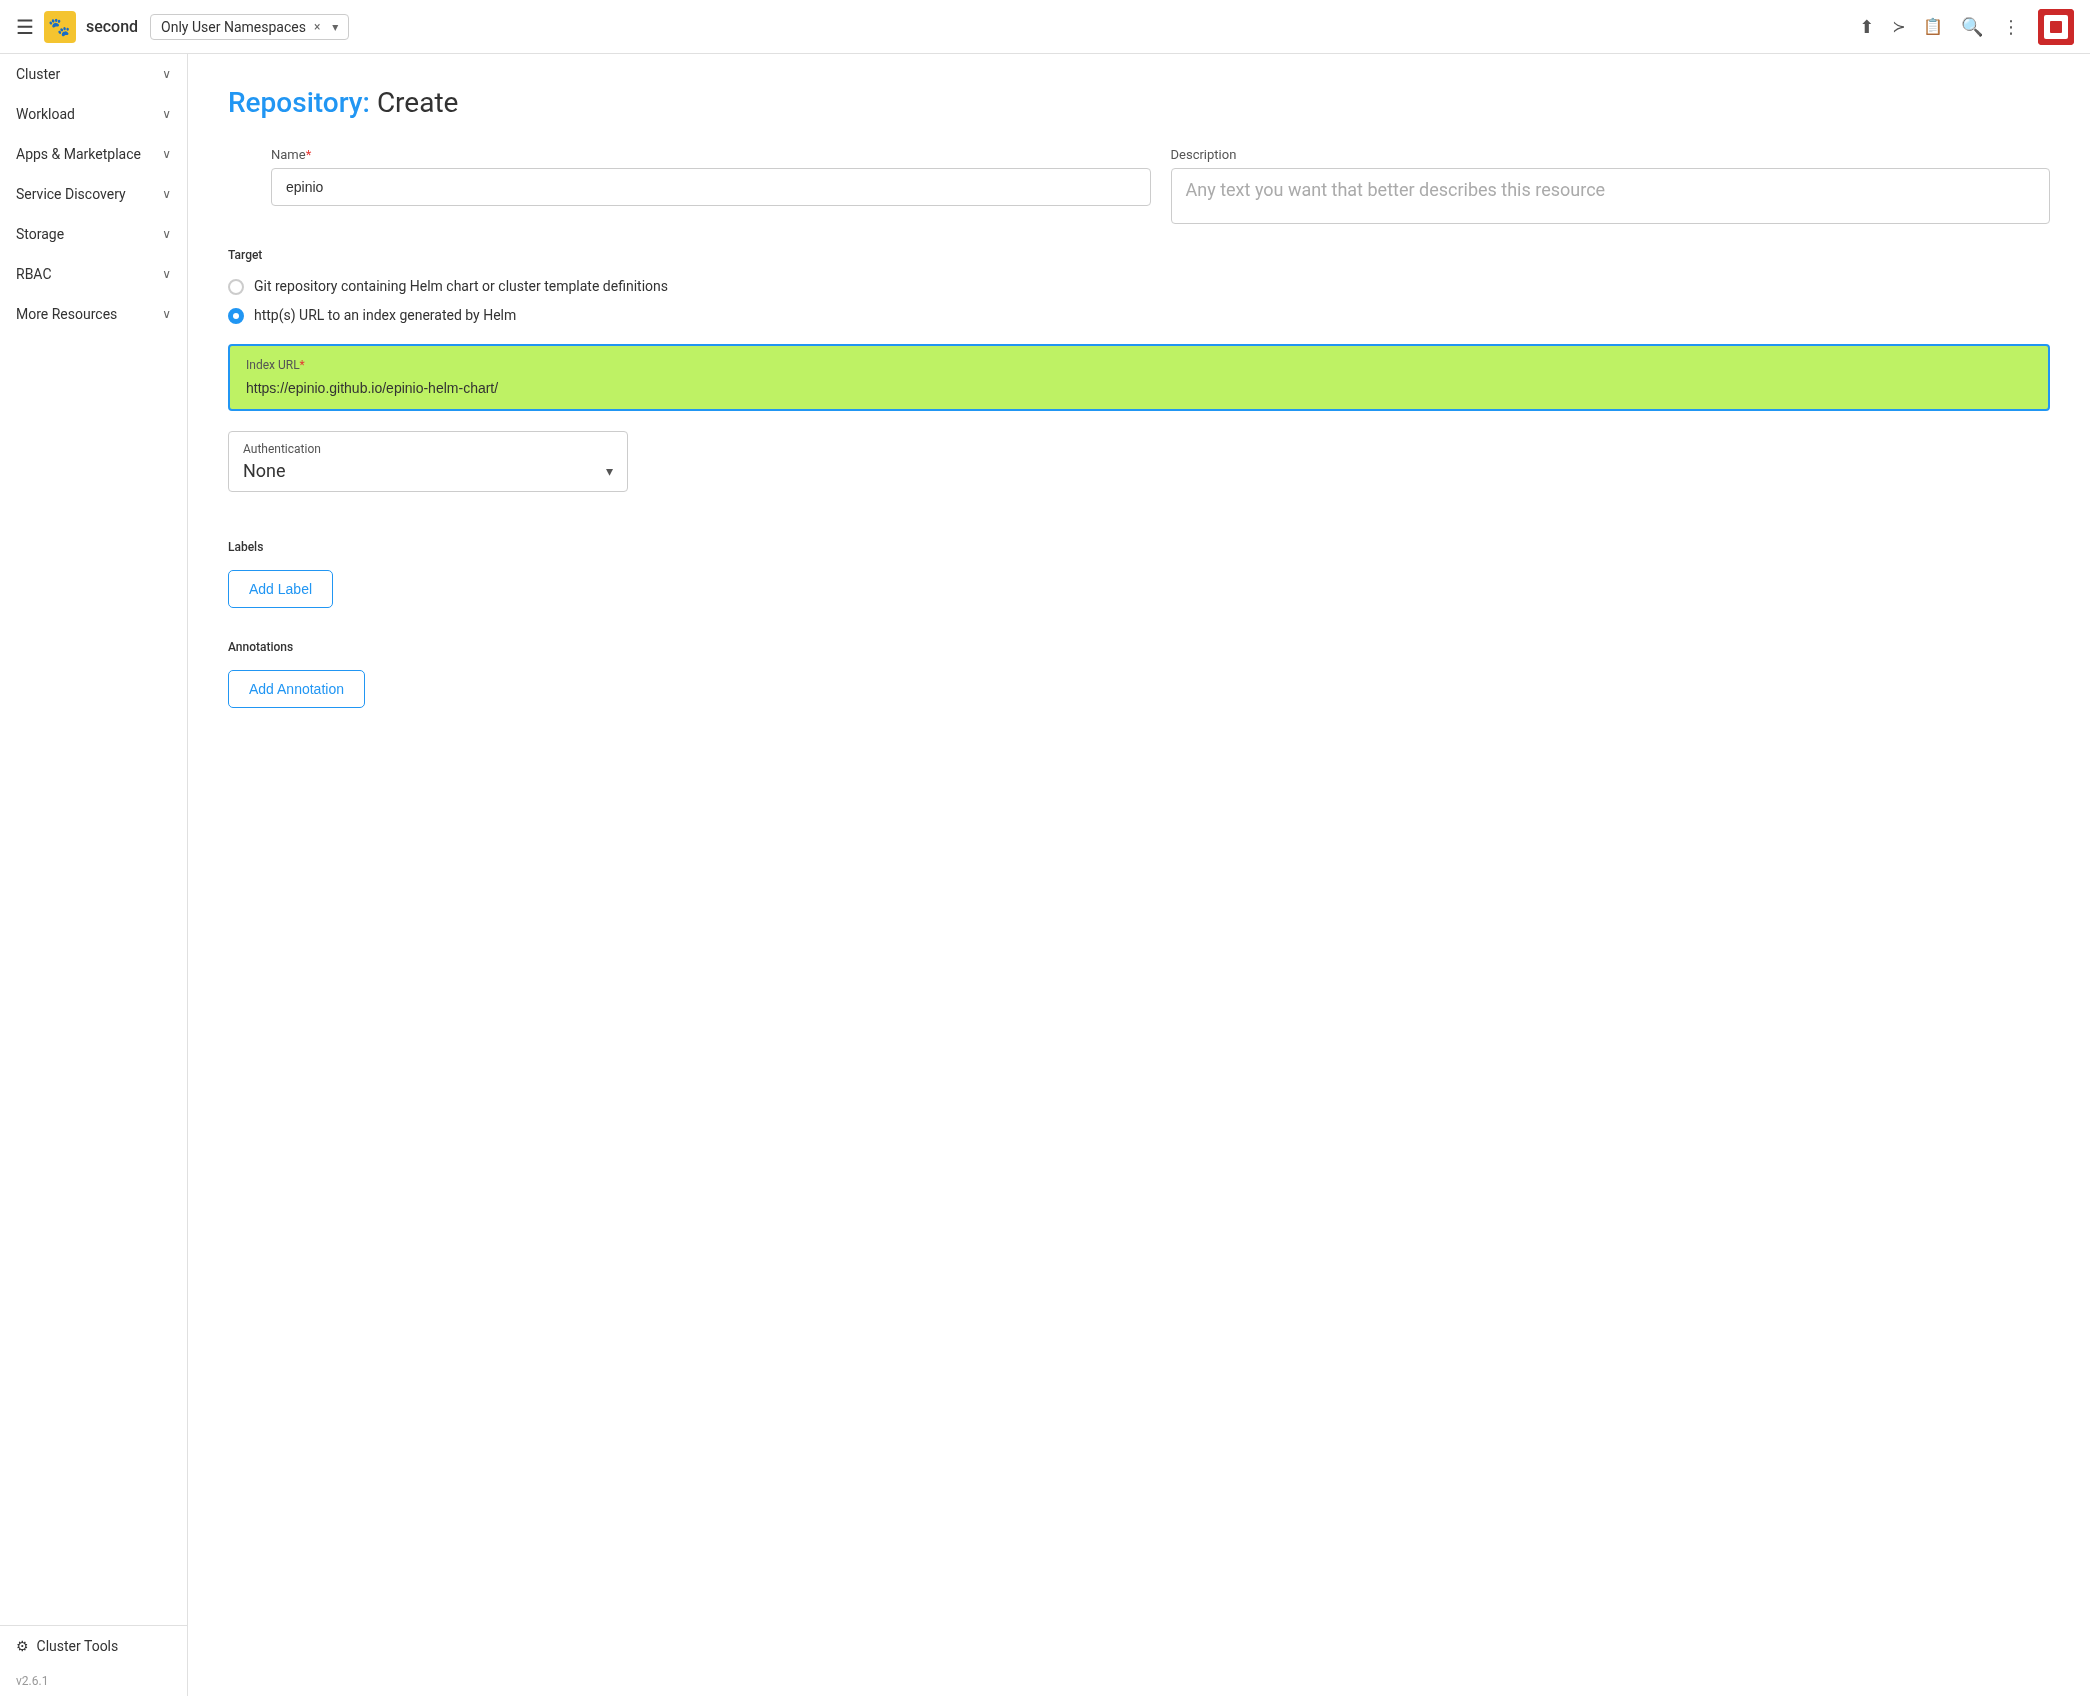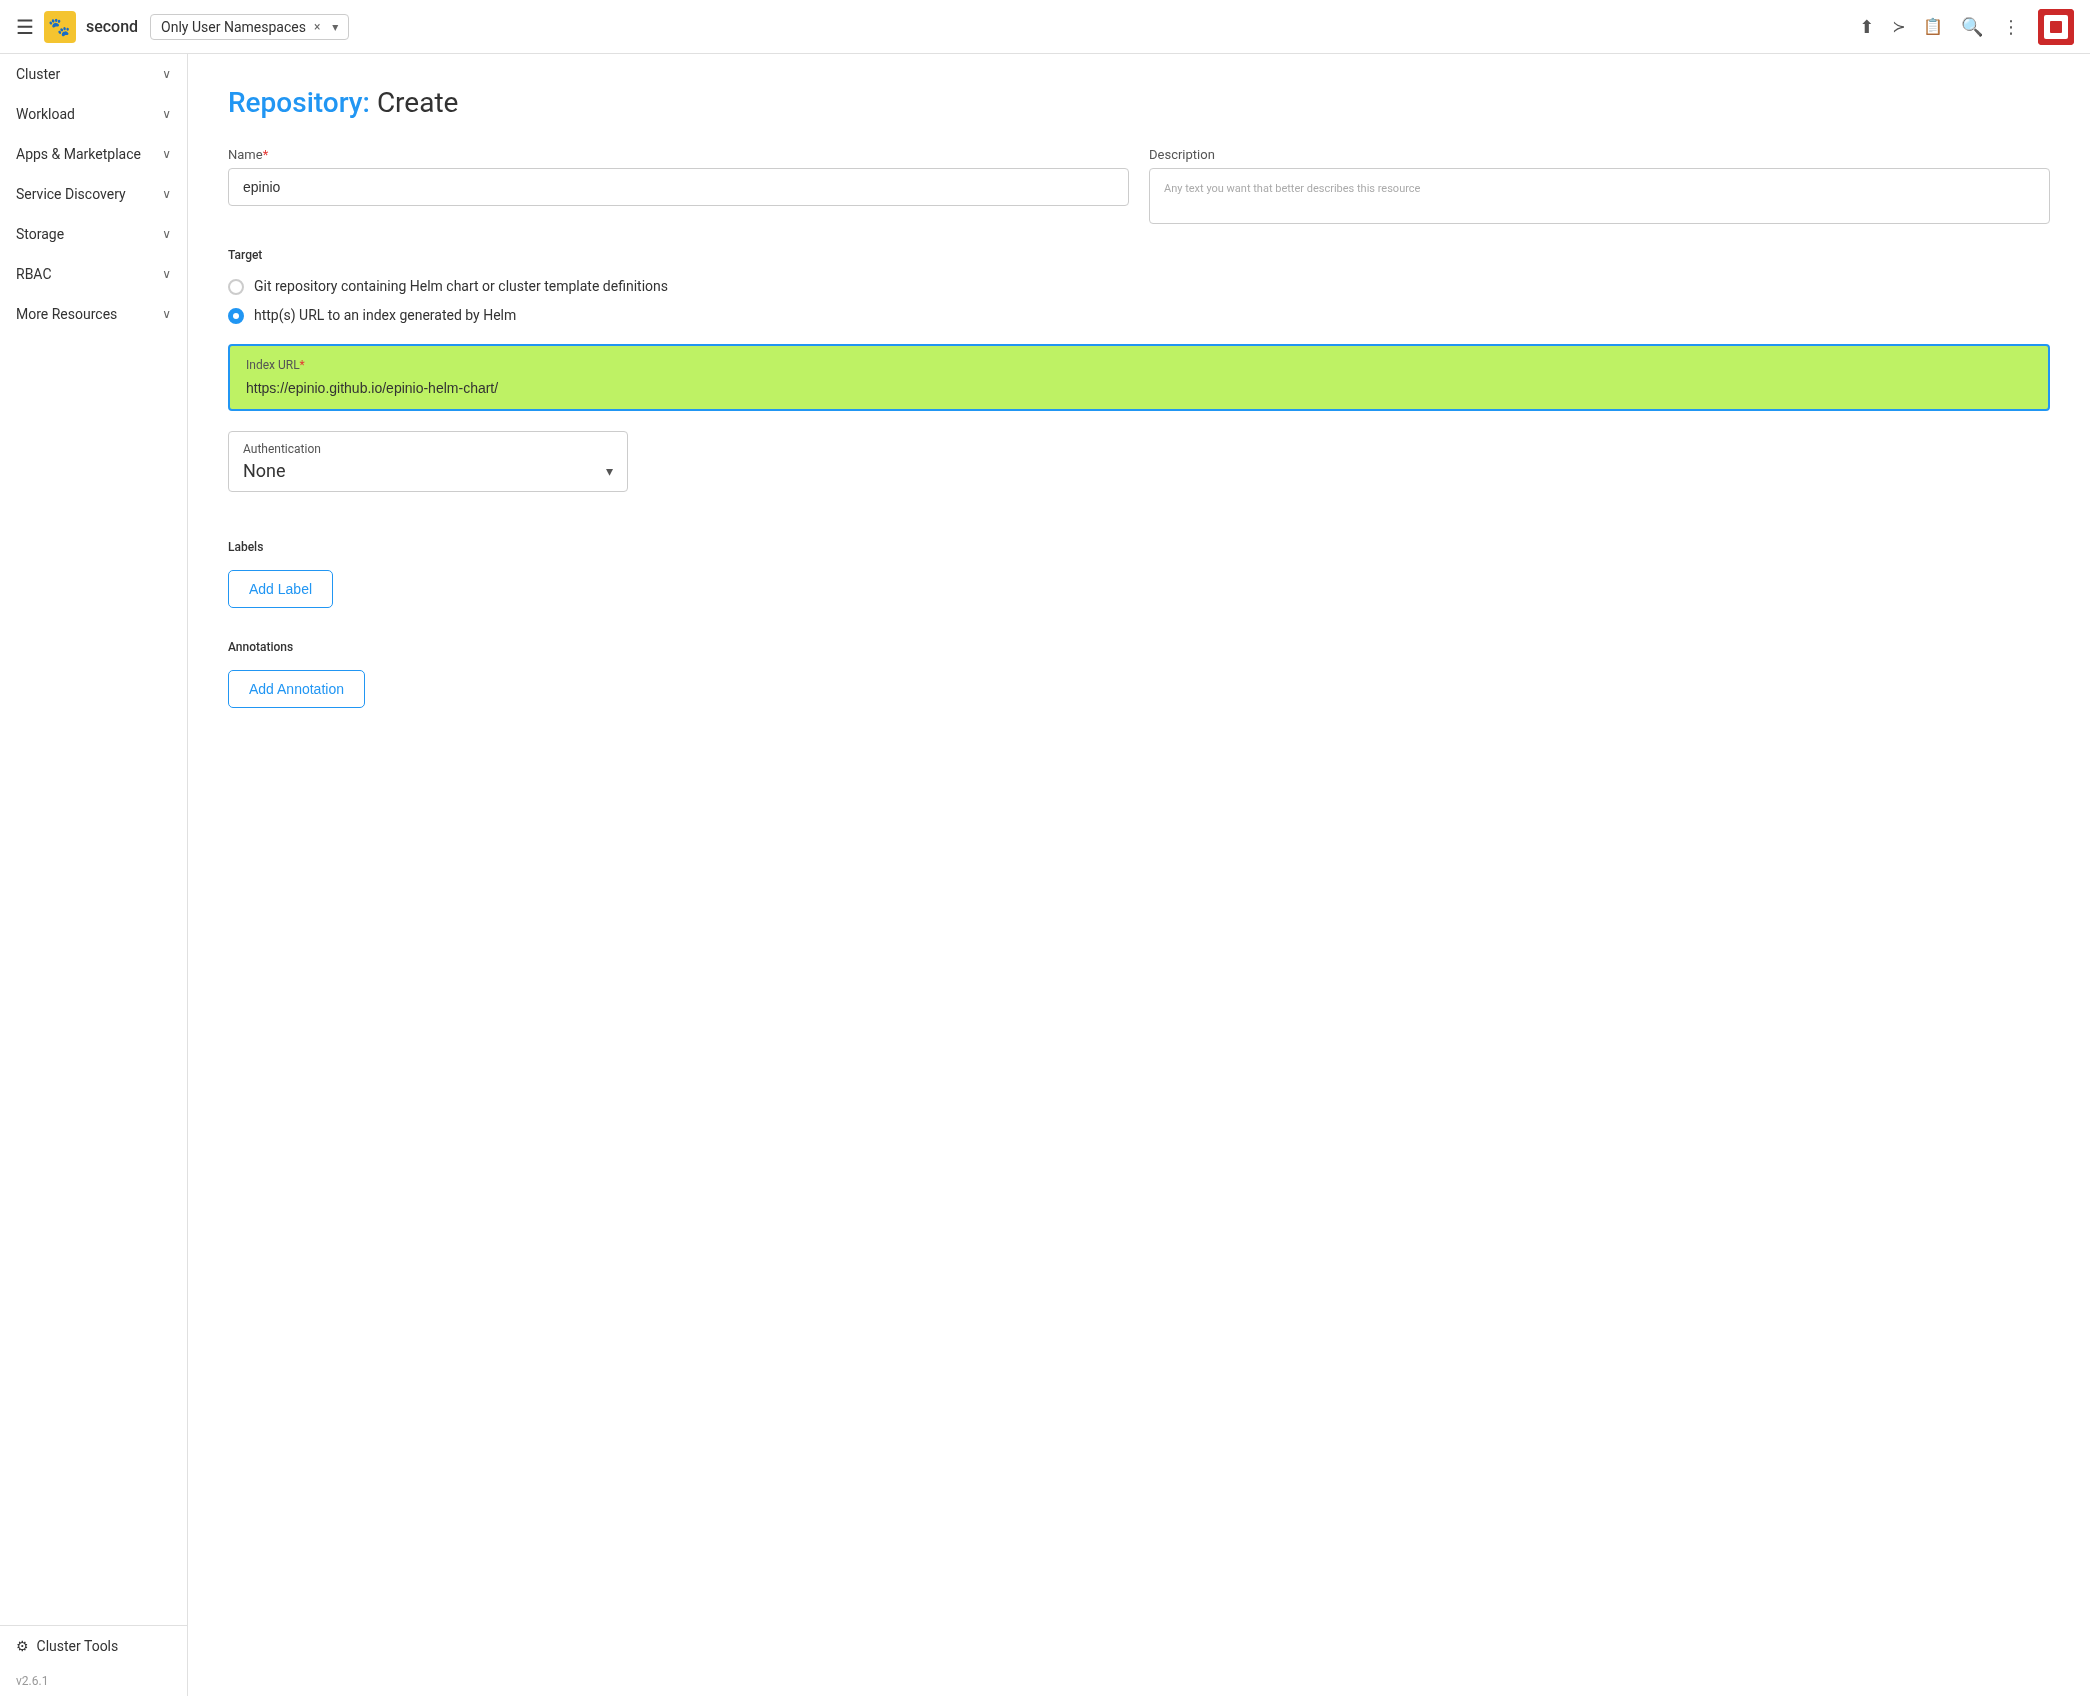--- a/index.html
+++ b/index.html
@@ -44,21 +44,21 @@
     .cluster-tools { display: flex; align-items: center; gap: 8px; font-size: 14px; color: #333; cursor: pointer; }
     .version { font-size: 12px; color: #999; padding: 8px 16px; }
 
     
     .content { flex: 1; overflow-y: auto; padding: 32px 40px; background: #fff; }
 
     .page-title { font-size: 28px; font-weight: 400; color: #333; margin-bottom: 28px; }
     .page-title .prefix { color: #2196F3; font-weight: 500; }
 
     
-    .form-row { display: flex; gap: 20px; margin-bottom: 24px; }
+    .form-row { display: flex; gap: 20px; margin-bottom: 24px; margin-left: 43px; }
     .form-field { display: flex; flex-direction: column; gap: 6px; }
     .form-field.flex-1 { flex: 1; }
     .form-field label { font-size: 13px; color: #555; }
     .form-field input[type="text"] {
       border: 1px solid #ccc; border-radius: 4px; padding: 10px 14px;
       font-size: 14px; color: #333; outline: none;
     }
     .form-field input[type="text"]::placeholder { color: #aaa; }
     .field-box {
       border: 1px solid #ccc; border-radius: 4px; padding: 10px 14px;
@@ -192,21 +192,21 @@
     <div class="form-row">
       <div class="form-field flex-1">
         <label>
           <span>Name</span><span style="color:#e53935">*</span>
         </label>
         <input type="text" style="border: 1px solid rgb(204, 204, 204); border-radius: 4px; padding: 10px 14px; font-size: 14px;" value="epinio">
       </div>
       <div class="form-field flex-1">
         <label>Description</label>
         <div class="field-box">
-          <span style="color:#aaa; font-size:11px;">Any text you want that better describes this resource</span>
+          <span style="color:#aaa; font-size:18px;">Any text you want that better describes this resource</span>
         </div>
       </div>
     </div>
 
     <div class="section-title">Target</div>
 
     <div class="radio-group">
       <div class="radio-option">
         <div class="radio-circle"></div>
         <span>Git repository containing Helm chart or cluster template definitions</span>

